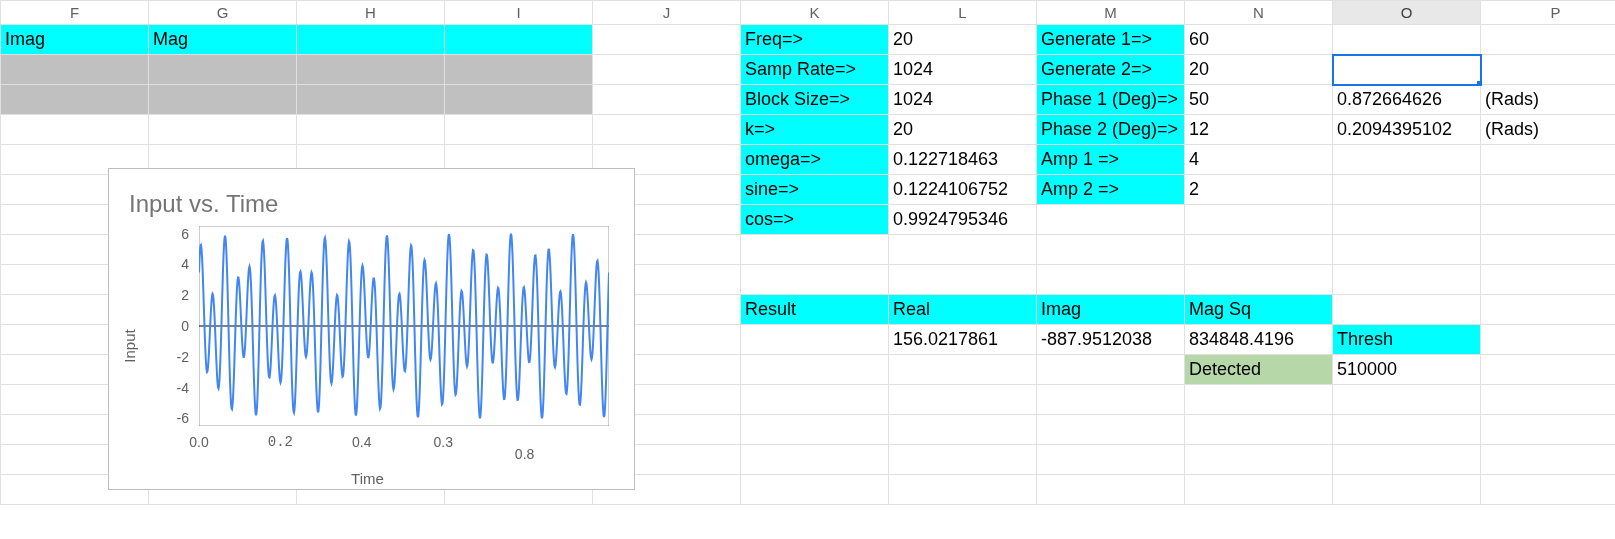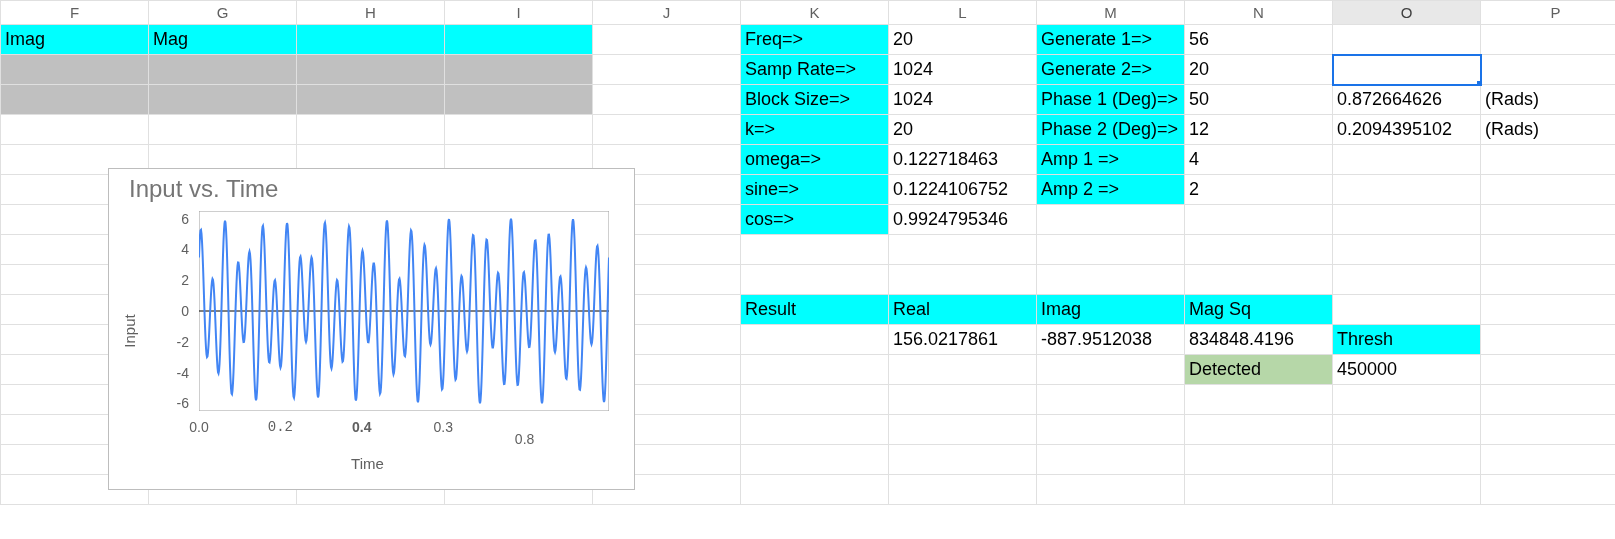--- a/index.html
+++ b/index.html
@@ -68,21 +68,21 @@
   .chart {
     position: absolute;
     left: 108px;
     top: 168px;
     width: 527px;
     height: 322px;
     background: #fff;
     border: 1px solid #bdbdbd;
     box-sizing: border-box;
     z-index: 10;
-    padding: 2px 18px 10px 10px;
+    padding: 17px 18px 10px 10px;
   }
   .chart-title {
     font-size: 24px;
     color: #757575;
     margin: 4px 0 8px 10px;
   }
   .plot-wrap {
     position: relative;
     width: 100%;
     height: 240px;
@@ -159,21 +159,21 @@
     <tbody id="body">
         <tr>
           <td class="cyan">Imag</td>
           <td class="cyan">Mag</td>
           <td class="cyan"></td>
           <td class="cyan"></td>
           <td></td>
           <td class="cyan">Freq=&gt;</td>
           <td class="num">20</td>
           <td class="cyan">Generate 1=&gt;</td>
-          <td class="num">56</td>
+          <td class="num">60</td>
           <td></td>
           <td></td>
         </tr>
         <tr>
           <td class="grey"></td>
           <td class="grey"></td>
           <td class="grey"></td>
           <td class="grey"></td>
           <td></td>
           <td class="cyan">Samp Rate=&gt;</td>
@@ -305,21 +305,21 @@
         <tr>
           <td></td>
           <td></td>
           <td></td>
           <td></td>
           <td></td>
           <td></td>
           <td></td>
           <td></td>
           <td class="green">Detected</td>
-          <td class="num">450000</td>
+          <td class="num">510000</td>
           <td></td>
         </tr>
         <tr>
           <td></td>
           <td></td>
           <td></td>
           <td></td>
           <td></td>
           <td></td>
           <td></td>
@@ -400,20 +400,20 @@
             <line x1="-4" x2="0" y1="100" y2="100" class="tick"></line>
             <line x1="-4" x2="0" y1="69.23076923076923" y2="69.23076923076923" class="tick"></line>
             <line x1="-4" x2="0" y1="38.46153846153847" y2="38.46153846153847" class="tick"></line>
             <line x1="-4" x2="0" y1="7.6923076923076925" y2="7.6923076923076925" class="tick"></line>
           </g>
         <path id="wave" class="wave" d="M0.0 46.5 L0.5 33.5 L1.0 24.4 L1.5 19.5 L2.0 18.9 L2.5 22.6 L3.0 30.2 L3.5 41.1 L4.0 54.5 L4.5 69.7 L5.0 85.5 L5.5 101.0 L6.0 115.3 L6.5 127.5 L7.0 137.0 L7.5 143.3 L8.0 146.0 L8.5 145.3 L9.0 141.3 L9.5 134.4 L10.0 125.4 L10.5 114.9 L11.0 103.7 L11.5 92.9 L12.0 83.2 L12.5 75.5 L13.0 70.2 L13.5 67.9 L14.0 68.8 L14.5 72.9 L15.0 80.0 L15.5 89.6 L16.0 101.0 L16.5 113.5 L17.0 126.2 L17.5 138.1 L18.0 148.5 L18.5 156.4 L19.0 161.2 L19.5 162.4 L20.0 159.8 L20.5 153.3 L21.0 143.2 L21.5 129.8 L22.0 114.0 L22.5 96.5 L23.0 78.3 L23.5 60.5 L24.0 44.1 L24.5 30.0 L25.0 19.2 L25.5 12.3 L26.0 9.7 L26.5 11.7 L27.0 18.2 L27.5 29.0 L28.0 43.3 L28.5 60.6 L29.0 79.7 L29.5 99.8 L30.0 119.7 L30.5 138.3 L31.0 154.6 L31.5 167.8 L32.0 177.2 L32.5 182.4 L33.0 183.2 L33.5 179.6 L34.0 172.1 L34.5 161.2 L35.0 147.5 L35.5 132.1 L36.0 115.9 L36.5 99.8 L37.0 84.9 L37.5 72.0 L38.0 61.8 L38.5 54.9 L39.0 51.5 L39.5 51.6 L40.0 55.2 L40.5 61.7 L41.0 70.6 L41.5 81.0 L42.0 92.3 L42.5 103.4 L43.0 113.6 L43.5 122.0 L44.0 127.9 L44.5 131.0 L45.0 130.9 L45.5 127.6 L46.0 121.4 L46.5 112.5 L47.0 101.7 L47.5 89.7 L48.0 77.3 L48.5 65.5 L49.0 55.2 L49.5 47.1 L50.0 42.1 L50.5 40.4 L51.0 42.6 L51.5 48.5 L52.0 58.1 L52.5 70.9 L53.0 86.2 L53.5 103.2 L54.0 121.0 L54.5 138.5 L55.0 154.8 L55.5 168.7 L56.0 179.5 L56.5 186.5 L57.0 189.2 L57.5 187.4 L58.0 181.0 L58.5 170.4 L59.0 156.2 L59.5 139.0 L60.0 119.9 L60.5 99.7 L61.0 79.8 L61.5 61.0 L62.0 44.5 L62.5 31.0 L63.0 21.3 L63.5 15.9 L64.0 14.9 L64.5 18.3 L65.0 25.8 L65.5 36.8 L66.0 50.6 L66.5 66.3 L67.0 83.0 L67.5 99.5 L68.0 115.0 L68.5 128.5 L69.0 139.4 L69.5 147.0 L70.0 151.0 L70.5 151.4 L71.0 148.3 L71.5 142.2 L72.0 133.5 L72.5 123.0 L73.0 111.6 L73.5 100.1 L74.0 89.5 L74.5 80.5 L75.0 73.8 L75.5 70.0 L76.0 69.2 L76.5 71.7 L77.0 77.1 L77.5 85.3 L78.0 95.5 L78.5 107.0 L79.0 119.1 L79.5 130.7 L80.0 141.0 L80.5 149.2 L81.0 154.6 L81.5 156.6 L82.0 155.0 L82.5 149.6 L83.0 140.6 L83.5 128.4 L84.0 113.7 L84.5 97.1 L85.0 79.8 L85.5 62.6 L86.0 46.6 L86.5 32.7 L87.0 21.9 L87.5 14.9 L88.0 12.1 L88.5 13.8 L89.0 20.0 L89.5 30.4 L90.0 44.5 L90.5 61.5 L91.0 80.6 L91.5 100.7 L92.0 120.8 L92.5 139.7 L93.0 156.4 L93.5 170.1 L94.0 179.9 L94.5 185.6 L95.0 186.8 L95.5 183.5 L96.0 176.1 L96.5 165.0 L97.0 151.0 L97.5 135.1 L98.0 118.1 L98.5 101.0 L99.0 85.0 L99.5 70.9 L100.0 59.4 L100.5 51.1 L101.0 46.5 L101.5 45.5 L102.0 48.2 L102.5 54.0 L103.0 62.6 L103.5 73.1 L104.0 84.6 L104.5 96.4 L105.0 107.5 L105.5 117.1 L106.0 124.5 L106.5 129.2 L107.0 130.8 L107.5 129.2 L108.0 124.5 L108.5 117.1 L109.0 107.5 L109.5 96.4 L110.0 84.7 L110.5 73.2 L111.0 62.9 L111.5 54.5 L112.0 48.8 L112.5 46.3 L113.0 47.5 L113.5 52.3 L114.0 60.6 L114.5 72.2 L115.0 86.4 L115.5 102.4 L116.0 119.3 L116.5 136.1 L117.0 151.9 L117.5 165.6 L118.0 176.4 L118.5 183.5 L119.0 186.4 L119.5 184.9 L120.0 178.9 L120.5 168.7 L121.0 154.8 L121.5 137.9 L122.0 118.9 L122.5 98.8 L123.0 78.7 L123.5 59.7 L124.0 42.9 L124.5 29.0 L125.0 18.9 L125.5 13.1 L126.0 11.8 L126.5 14.9 L127.0 22.3 L127.5 33.4 L128.0 47.5 L128.5 63.7 L129.0 81.1 L129.5 98.5 L130.0 115.1 L130.5 129.8 L131.0 141.9 L131.5 150.8 L132.0 156.0 L132.5 157.5 L133.0 155.2 L133.5 149.7 L134.0 141.3 L134.5 130.8 L135.0 119.0 L135.5 106.9 L136.0 95.3 L136.5 85.1 L137.0 77.0 L137.5 71.5 L138.0 69.1 L138.5 69.9 L139.0 73.8 L139.5 80.5 L140.0 89.5 L140.5 100.1 L141.0 111.5 L141.5 122.8 L142.0 133.2 L142.5 141.7 L143.0 147.7 L143.5 150.7 L144.0 150.1 L144.5 145.9 L145.0 138.2 L145.5 127.3 L146.0 113.7 L146.5 98.3 L147.0 81.8 L147.5 65.3 L148.0 49.8 L148.5 36.3 L149.0 25.6 L149.5 18.4 L150.0 15.4 L150.5 16.7 L151.0 22.4 L151.5 32.4 L152.0 46.1 L152.5 62.8 L153.0 81.7 L153.5 101.7 L154.0 121.7 L154.5 140.8 L155.0 157.7 L155.5 171.7 L156.0 182.0 L156.5 188.0 L157.0 189.5 L157.5 186.4 L158.0 179.1 L158.5 168.0 L159.0 153.8 L159.5 137.3 L160.0 119.6 L160.5 101.7 L161.0 84.7 L161.5 69.4 L162.0 56.7 L162.5 47.3 L163.0 41.5 L163.5 39.6 L164.0 41.4 L164.5 46.7 L165.0 55.0 L165.5 65.5 L166.0 77.4 L166.5 89.9 L167.0 102.0 L167.5 112.8 L168.0 121.6 L168.5 127.9 L169.0 131.1 L169.5 131.2 L170.0 128.1 L170.5 122.1 L171.0 113.7 L171.5 103.5 L172.0 92.4 L172.5 81.2 L173.0 70.9 L173.5 62.1 L174.0 55.7 L174.5 52.4 L175.0 52.4 L175.5 55.9 L176.0 62.9 L176.5 73.2 L177.0 86.1 L177.5 101.0 L178.0 116.9 L178.5 133.0 L179.0 148.2 L179.5 161.6 L180.0 172.3 L180.5 179.5 L181.0 182.7 L181.5 181.6 L182.0 176.1 L182.5 166.4 L183.0 153.0 L183.5 136.5 L184.0 117.8 L184.5 97.9 L185.0 77.9 L185.5 58.8 L186.0 41.8 L186.5 27.7 L187.0 17.3 L187.5 11.1 L188.0 9.5 L188.5 12.4 L189.0 19.7 L189.5 30.9 L190.0 45.2 L190.5 61.8 L191.0 79.8 L191.5 98.1 L192.0 115.6 L192.5 131.4 L193.0 144.6 L193.5 154.6 L194.0 160.9 L194.5 163.3 L195.0 161.8 L195.5 156.8 L196.0 148.7 L196.5 138.1 L197.0 126.0 L197.5 113.2 L198.0 100.6 L198.5 89.2 L199.0 79.6 L199.5 72.6 L200.0 68.5 L200.5 67.7 L201.0 70.0 L201.5 75.3 L202.0 83.1 L202.5 92.8 L203.0 103.6 L203.5 114.6 L204.0 125.1 L204.5 134.0 L205.0 140.7 L205.5 144.6 L206.0 145.2 L206.5 142.3 L207.0 136.0 L207.5 126.5 L208.0 114.2 L208.5 99.9 L209.0 84.5 L209.5 68.8 L210.0 53.9 L210.5 40.7 L211.0 30.0 L211.5 22.8 L212.0 19.4 L212.5 20.3 L213.0 25.5 L213.5 34.9 L214.0 48.1 L214.5 64.3 L215.0 82.8 L215.5 102.5 L216.0 122.4 L216.5 141.4 L217.0 158.5 L217.5 172.7 L218.0 183.2 L218.5 189.5 L219.0 191.3 L219.5 188.5 L220.0 181.3 L220.5 170.1 L221.0 155.7 L221.5 138.9 L222.0 120.6 L222.5 102.0 L223.0 84.1 L223.5 67.8 L224.0 54.0 L224.5 43.5 L225.0 36.7 L225.5 33.9 L226.0 35.0 L226.5 39.8 L227.0 47.8 L227.5 58.4 L228.0 70.7 L228.5 83.9 L229.0 96.9 L229.5 109.0 L230.0 119.3 L230.5 127.1 L231.0 132.0 L231.5 133.6 L232.0 132.1 L232.5 127.5 L233.0 120.2 L233.5 111.0 L234.0 100.5 L234.5 89.6 L235.0 79.1 L235.5 69.9 L236.0 62.8 L236.5 58.4 L237.0 57.2 L237.5 59.4 L238.0 65.0 L238.5 73.8 L239.0 85.4 L239.5 99.0 L240.0 113.9 L240.5 129.2 L241.0 143.8 L241.5 156.8 L242.0 167.4 L242.5 174.8 L243.0 178.3 L243.5 177.6 L244.0 172.7 L244.5 163.6 L245.0 150.8 L245.5 134.9 L246.0 116.7 L246.5 97.1 L247.0 77.3 L247.5 58.4 L248.0 41.3 L248.5 27.1 L249.0 16.4 L249.5 10.0 L250.0 8.1 L250.5 10.8 L251.0 18.0 L251.5 29.2 L252.0 43.6 L252.5 60.6 L253.0 79.1 L253.5 98.0 L254.0 116.4 L254.5 133.1 L255.0 147.3 L255.5 158.3 L256.0 165.6 L256.5 168.8 L257.0 168.0 L257.5 163.5 L258.0 155.6 L258.5 144.9 L259.0 132.4 L259.5 118.9 L260.0 105.4 L260.5 92.7 L261.0 81.7 L261.5 73.1 L262.0 67.4 L262.5 65.0 L263.0 65.8 L263.5 69.7 L264.0 76.3 L264.5 85.2 L265.0 95.4 L265.5 106.2 L266.0 116.8 L266.5 126.2 L267.0 133.7 L267.5 138.6 L268.0 140.5 L268.5 139.0 L269.0 134.1 L269.5 126.0 L270.0 115.2 L270.5 102.2 L271.0 87.9 L271.5 73.0 L272.0 58.7 L272.5 45.8 L273.0 35.3 L273.5 27.9 L274.0 24.2 L274.5 24.6 L275.0 29.2 L275.5 37.9 L276.0 50.4 L276.5 66.0 L277.0 83.9 L277.5 103.2 L278.0 122.8 L278.5 141.6 L279.0 158.7 L279.5 172.9 L280.0 183.7 L280.5 190.2 L281.0 192.2 L281.5 189.6 L282.0 182.5 L282.5 171.4 L283.0 156.8 L283.5 139.7 L284.0 121.1 L284.5 101.8 L285.0 83.1 L285.5 66.0 L286.0 51.4 L286.5 39.9 L287.0 32.2 L287.5 28.6 L288.0 29.0 L288.5 33.4 L289.0 41.2 L289.5 51.9 L290.0 64.6 L290.5 78.4 L291.0 92.5 L291.5 105.7 L292.0 117.4 L292.5 126.8 L293.0 133.3 L293.5 136.5 L294.0 136.5 L294.5 133.2 L295.0 127.1 L295.5 118.7 L296.0 108.8 L296.5 98.0 L297.0 87.4 L297.5 77.7 L298.0 69.8 L298.5 64.3 L299.0 61.8 L299.5 62.6 L300.0 66.7 L300.5 74.0 L301.0 84.1 L301.5 96.4 L302.0 110.2 L302.5 124.6 L303.0 138.6 L303.5 151.3 L304.0 161.8 L304.5 169.3 L305.0 173.1 L305.5 173.0 L306.0 168.8 L306.5 160.4 L307.0 148.4 L307.5 133.2 L308.0 115.6 L308.5 96.6 L309.0 77.2 L309.5 58.5 L310.0 41.5 L310.5 27.2 L311.0 16.5 L311.5 9.8 L312.0 7.7 L312.5 10.2 L313.0 17.2 L313.5 28.3 L314.0 42.9 L314.5 60.0 L315.0 78.9 L315.5 98.4 L316.0 117.4 L316.5 134.9 L317.0 149.9 L317.5 161.8 L318.0 169.9 L318.5 173.9 L319.0 173.7 L319.5 169.6 L320.0 161.8 L320.5 151.1 L321.0 138.2 L321.5 124.0 L322.0 109.5 L322.5 95.7 L323.0 83.3 L323.5 73.2 L324.0 65.9 L324.5 61.9 L325.0 61.2 L325.5 63.8 L326.0 69.4 L326.5 77.4 L327.0 87.1 L327.5 97.7 L328.0 108.5 L328.5 118.4 L329.0 126.8 L329.5 132.8 L330.0 136.0 L330.5 135.9 L331.0 132.6 L331.5 126.1 L332.0 116.7 L332.5 105.1 L333.0 91.9 L333.5 77.9 L334.0 64.3 L334.5 51.8 L335.0 41.3 L335.5 33.7 L336.0 29.7 L336.5 29.5 L337.0 33.4 L337.5 41.3 L338.0 52.9 L338.5 67.7 L339.0 84.9 L339.5 103.6 L340.0 122.7 L340.5 141.2 L341.0 158.1 L341.5 172.4 L342.0 183.2 L342.5 189.9 L343.0 192.2 L343.5 189.8 L344.0 182.9 L344.5 171.8 L345.0 157.3 L345.5 140.0 L346.0 121.0 L346.5 101.3 L347.0 82.1 L347.5 64.2 L348.0 48.8 L348.5 36.5 L349.0 28.1 L349.5 23.7 L350.0 23.6 L350.5 27.6 L351.0 35.3 L351.5 46.1 L352.0 59.2 L352.5 73.7 L353.0 88.7 L353.5 103.1 L354.0 116.1 L354.5 126.9 L355.0 135.0 L355.5 139.7 L356.0 141.1 L356.5 139.2 L357.0 134.2 L357.5 126.6 L358.0 117.1 L358.5 106.5 L359.0 95.6 L359.5 85.4 L360.0 76.6 L360.5 70.0 L361.0 66.2 L361.5 65.5 L362.0 68.0 L362.5 73.7 L363.0 82.3 L363.5 93.3 L364.0 105.9 L364.5 119.3 L365.0 132.7 L365.5 145.0 L366.0 155.4 L366.5 163.1 L367.0 167.4 L367.5 167.9 L368.0 164.4 L368.5 157.0 L369.0 145.8 L369.5 131.5 L370.0 114.7 L370.5 96.4 L371.0 77.5 L371.5 59.2 L372.0 42.4 L372.5 28.2 L373.0 17.4 L373.5 10.6 L374.0 8.2 L374.5 10.5 L375.0 17.3 L375.5 28.2 L376.0 42.8 L376.5 60.1 L377.0 79.1 L377.5 99.0 L378.0 118.5 L378.5 136.6 L379.0 152.4 L379.5 165.0 L380.0 173.8 L380.5 178.5 L381.0 178.8 L381.5 175.0 L382.0 167.4 L382.5 156.5 L383.0 143.2 L383.5 128.4 L384.0 113.0 L384.5 98.0 L385.0 84.4 L385.5 72.8 L386.0 64.1 L386.5 58.5 L387.0 56.4 L387.5 57.8 L388.0 62.3 L388.5 69.5 L389.0 78.8 L389.5 89.3 L390.0 100.3 L390.5 110.8 L391.0 120.0 L391.5 127.2 L392.0 131.8 L392.5 133.3 L393.0 131.5 L393.5 126.6 L394.0 118.8 L394.5 108.5 L395.0 96.5 L395.5 83.5 L396.0 70.5 L396.5 58.4 L397.0 48.0 L397.5 40.2 L398.0 35.6 L398.5 34.8 L399.0 37.8 L399.5 44.8 L400.0 55.5 L400.5 69.4 L401.0 85.7 L401.5 103.6 L402.0 122.1 L402.5 140.2 L403.0 156.8 L403.5 171.0 L404.0 181.8 L404.5 188.7 L405.0 191.1 L405.5 189.0 L406.0 182.3 L406.5 171.5 L407.0 157.0 L407.5 139.7 L408.0 120.6 L408.5 100.6 L409.0 80.9 L409.5 62.5 L410.0 46.5 "></path>
       </svg>
       <div class="xticks" id="xticks">
           <div style="left: 0%;">0.0</div>
           <div style="left: 20%; font-family: Liberation Mono, monospace;">0.2</div>
-          <div style="left: 40%; font-weight: bold;">0.4</div>
+          <div style="left: 40%;">0.4</div>
           <div style="left: 60%;">0.3</div>
           <div style="left: 80%; margin-top: 12px;">0.8</div>
         </div>
     </div>
     <div class="xlabel">Time</div>
   </div>
 </div>
 
 </body></html>

